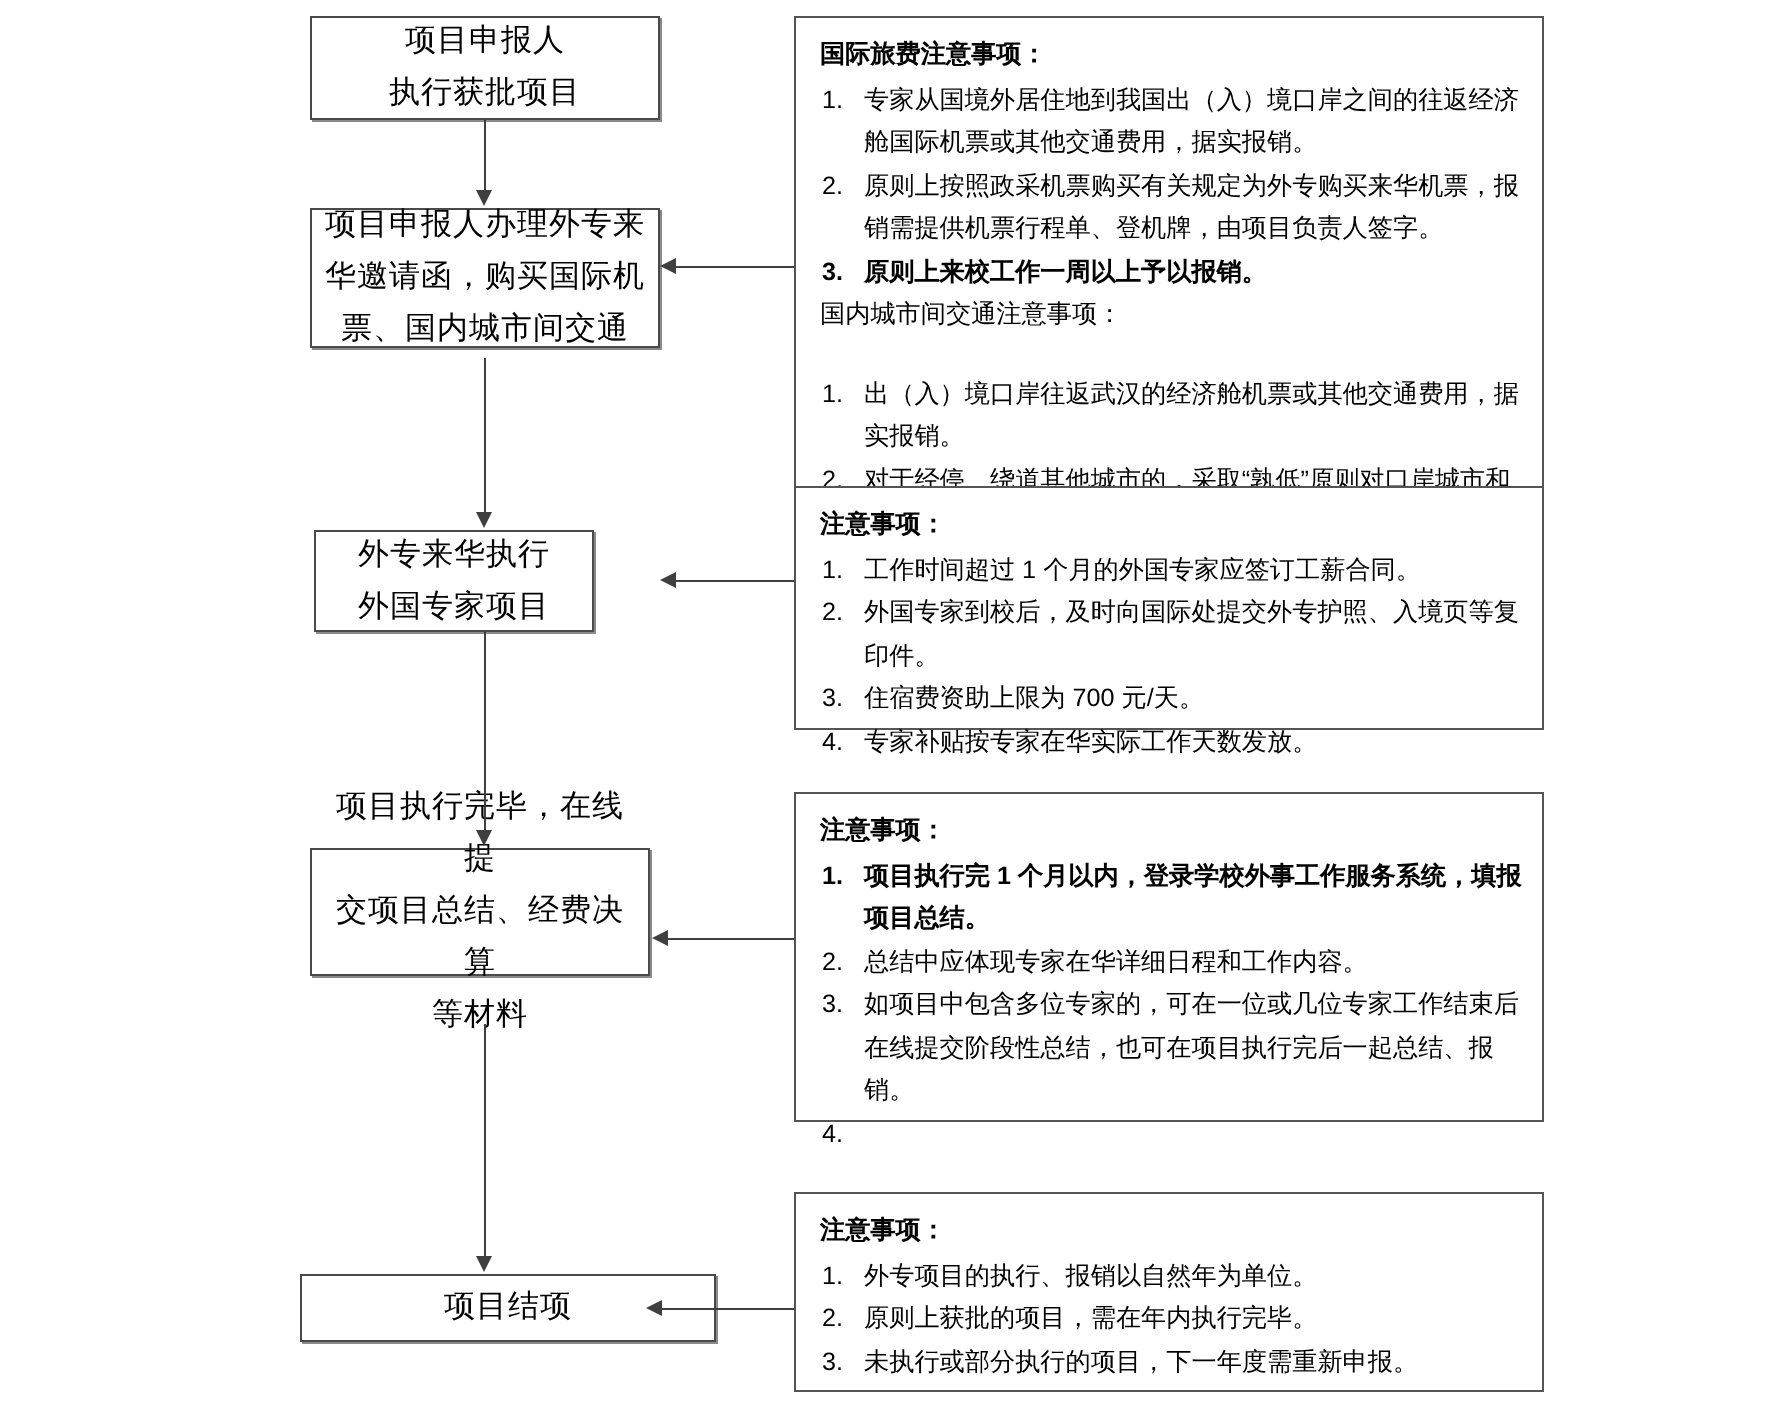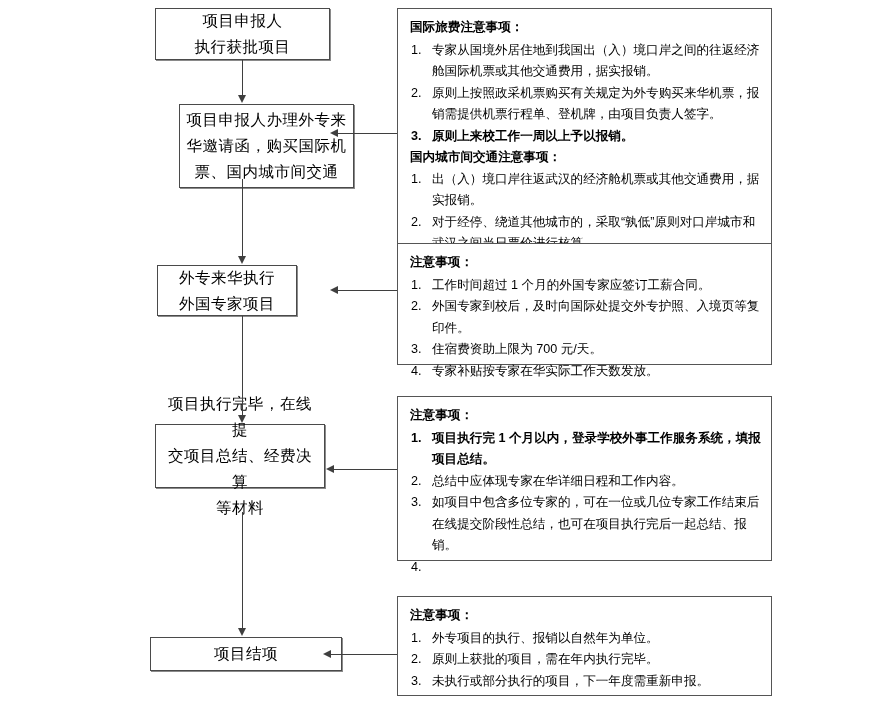--- a/index.html
+++ b/index.html
@@ -50,22 +50,21 @@
     font-size: 12.6px;
     line-height: 21.5px;
     color: #000000;
   }
   .note-head {
     font-weight: bold;
     margin-bottom: 1px;
   }
   .note-sub {
     margin-top: 0px;
-    margin-bottom: 0px;
-    font-weight: bold;
+    margin-bottom: 18px;
   }
   .note-list {
     margin: 0;
     padding: 0;
     list-style: none;
   }
   .note-list li {
     position: relative;
     padding-left: 22px;
     margin: 0;
@@ -106,38 +105,38 @@
 </head>
 <body>
 
 <div id="canvas">
 
   <div class="flow-box" style="left:155px; top:8px; width:175px; height:52px;">
     <span class="txt">项目申报人
 执行获批项目</span>
   </div>
 
-  <div class="flow-box" style="left:155px; top:104px; width:175px; height:84px;margin-left:24px;">
+  <div class="flow-box" style="left:155px; top:104px; width:175px; height:70px;">
     <span class="txt">项目申报人办理外专来
 华邀请函，购买国际机
 票、国内城市间交通</span>
   </div>
 
   <div class="flow-box" style="left:157px; top:265px; width:140px; height:51px;">
     <span class="txt">外专来华执行
 外国专家项目</span>
   </div>
 
   <div class="flow-box" style="left:155px; top:424px; width:170px; height:64px;">
     <span class="txt">项目执行完毕，在线提
 交项目总结、经费决算
 等材料</span>
   </div>
 
-  <div class="flow-box" style="left:150px; top:637px; width:192px; height:34px;">
+  <div class="flow-box" style="left:150px; top:637px; width:208px; height:34px;">
     <span class="txt">项目结项</span>
   </div>
 
   <div class="vline" style="left:242px; top:60px; height:36px;"></div>
   <div class="arrow-down" style="left:237.5px; top:95px;"></div>
 
   <div class="vline" style="left:242px; top:179px; height:77px;"></div>
   <div class="arrow-down" style="left:237.5px; top:256px;"></div>
 
   <div class="vline" style="left:242px; top:316px; height:99px;"></div>

